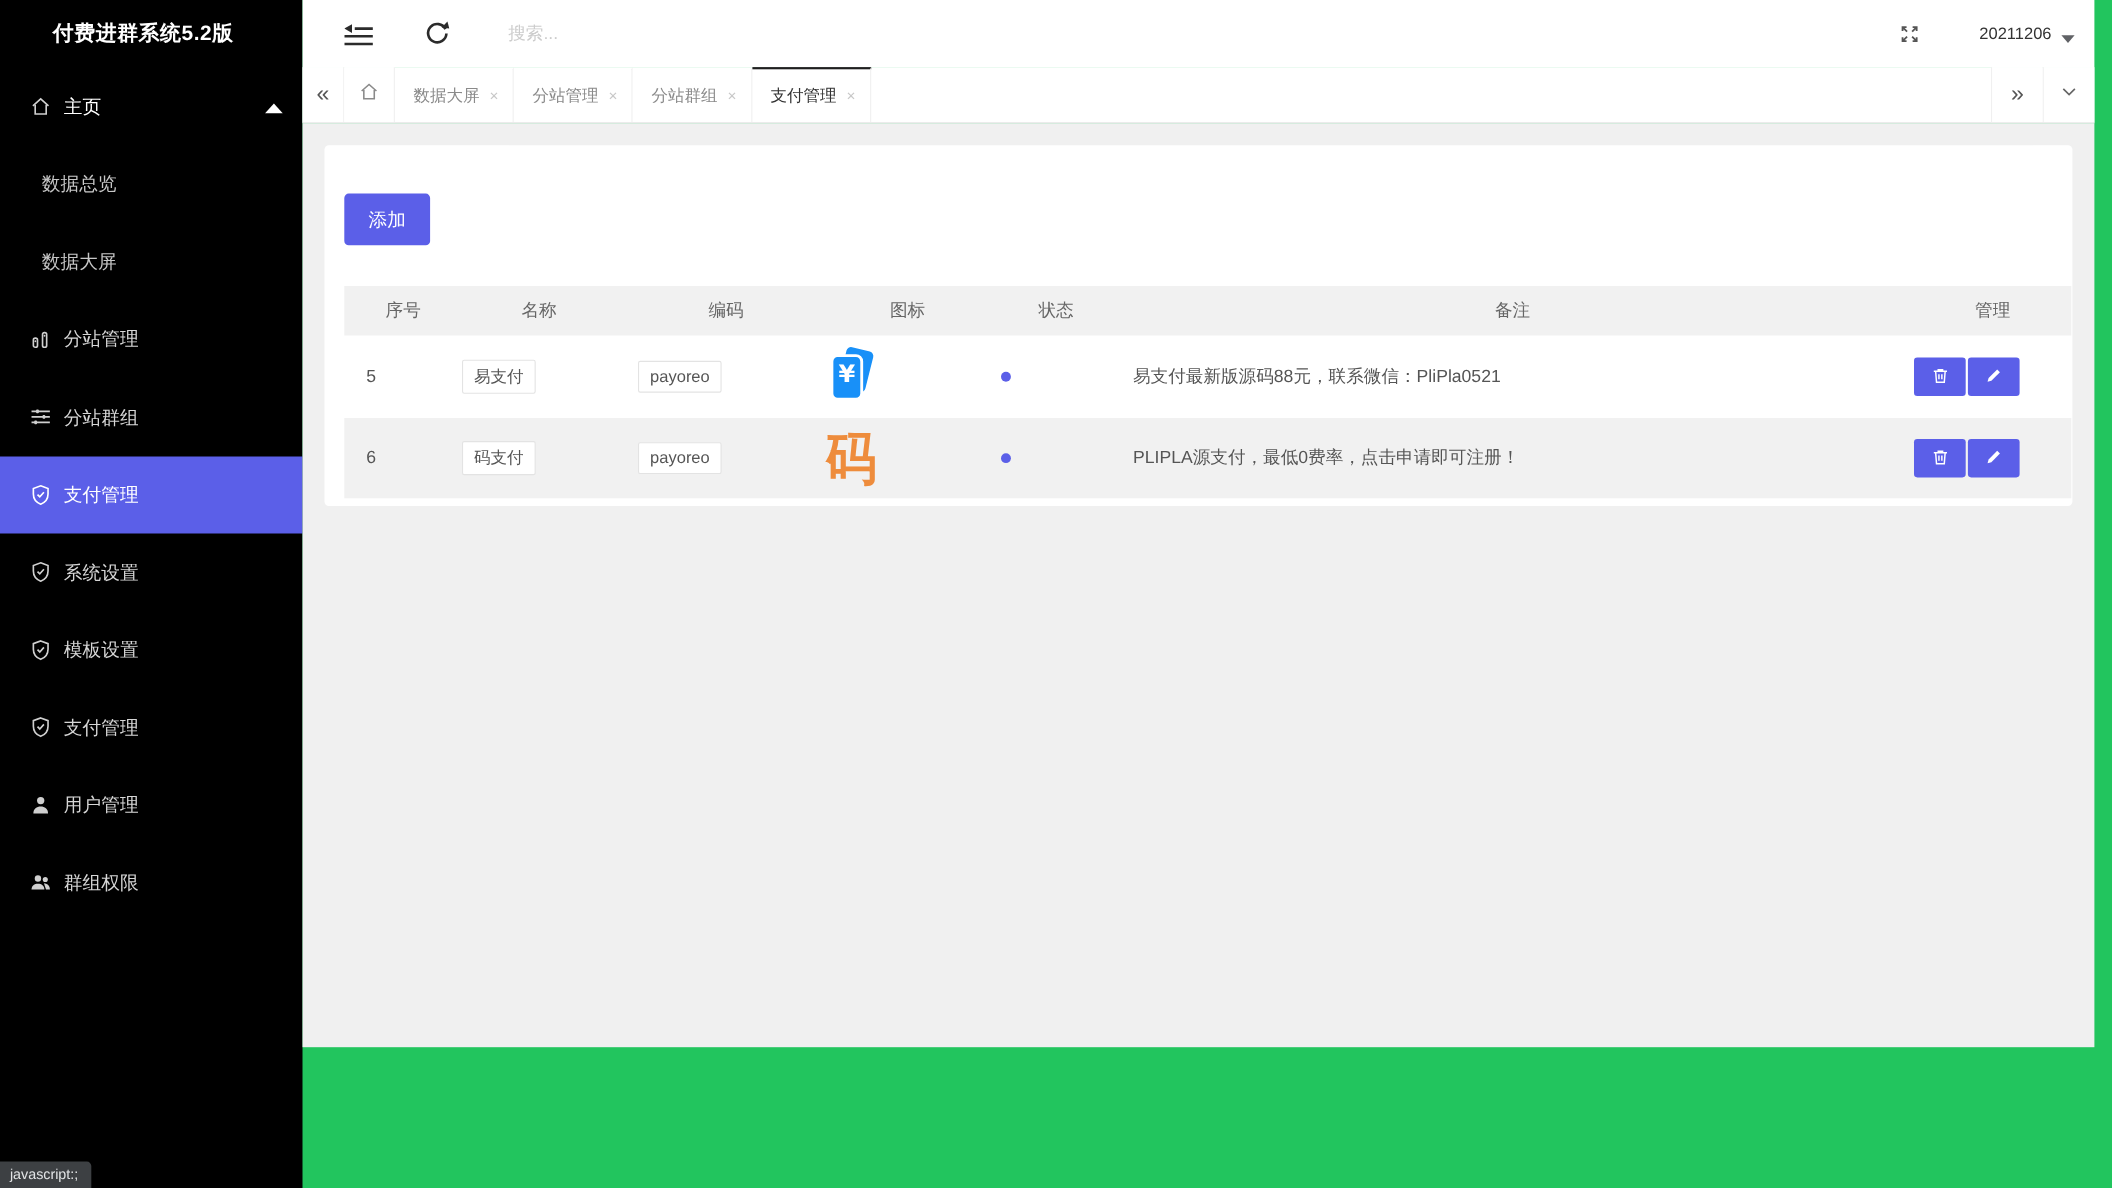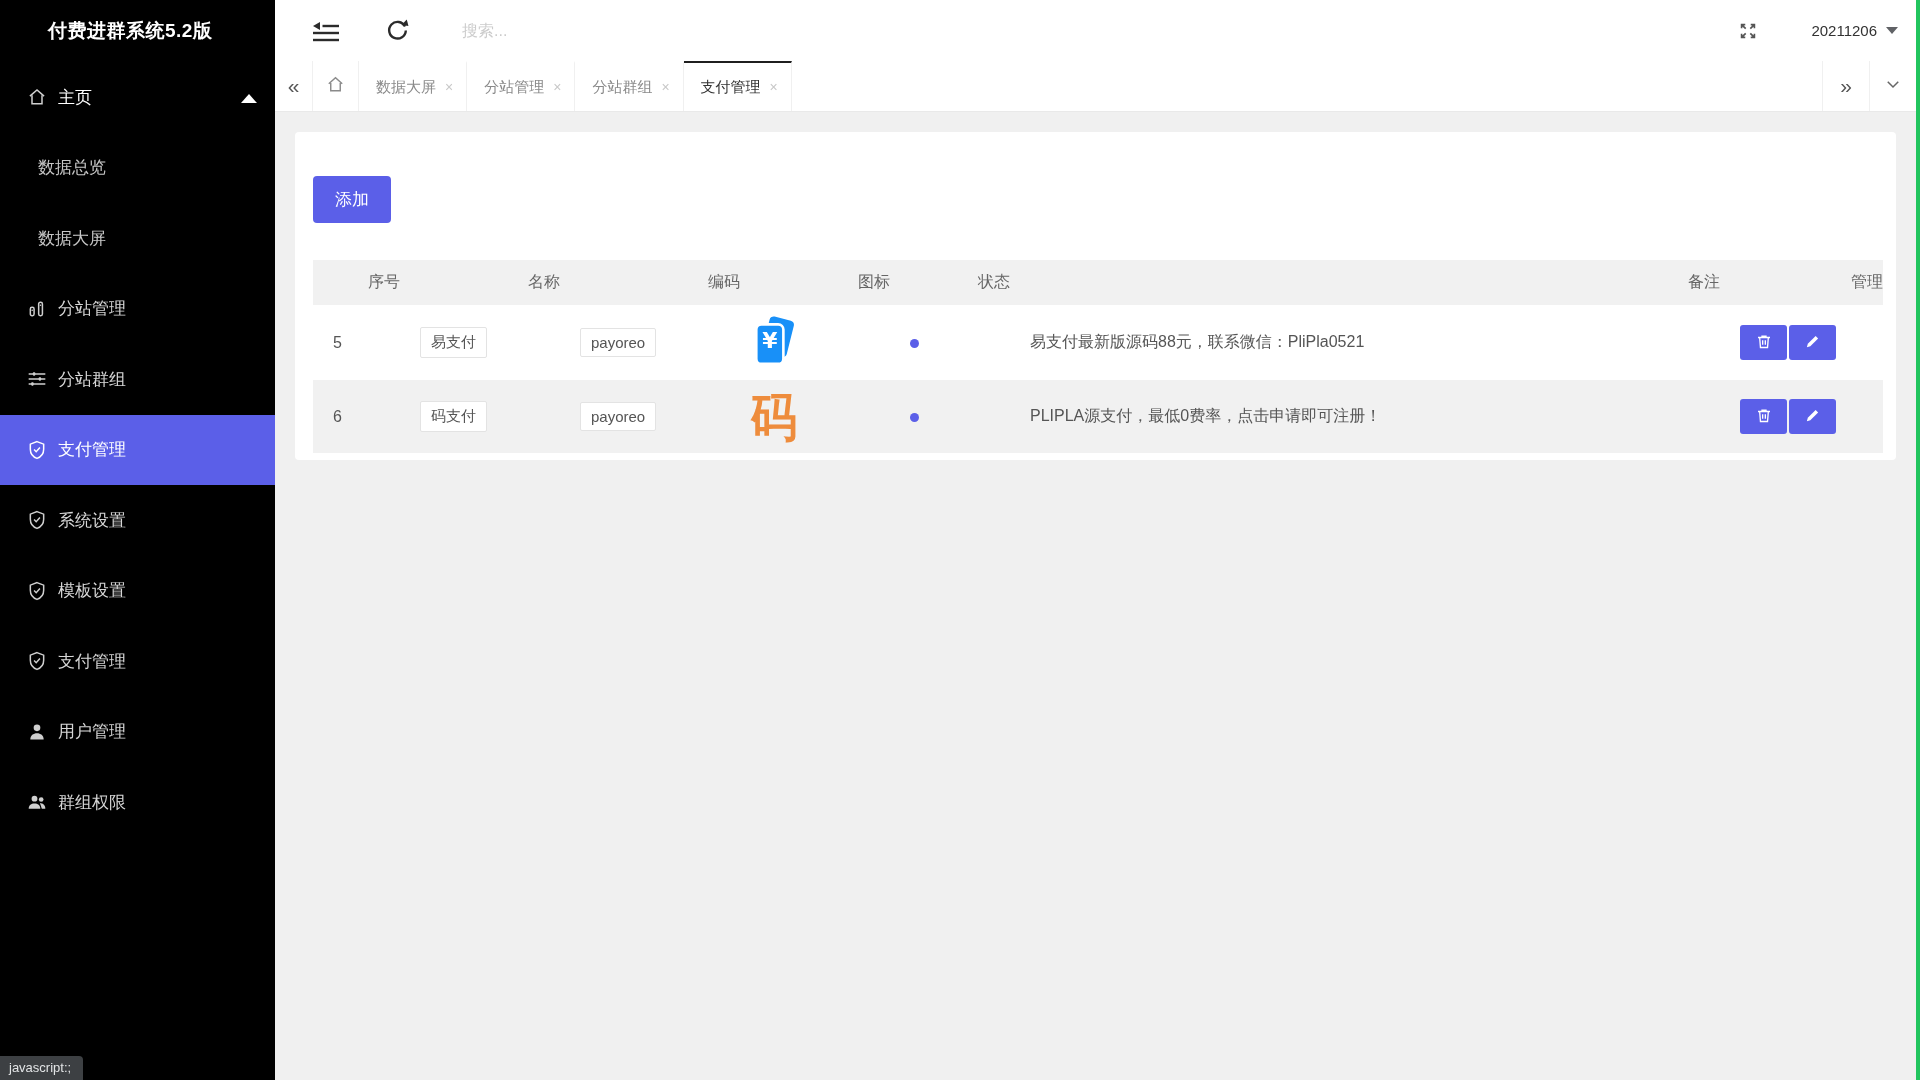--- a/index.html
+++ b/index.html
@@ -16,52 +16,52 @@
   .mi.sub { padding-left:38px; color:#c7c7c7; }
   .mi.top0 { color:#fff; }
   .mi.active { background:#5b5fe8; color:#fff; }
   .caret-up { position:absolute; right:18px; top:50%; margin-top:-3px; width:0; height:0;
               border-left:8px solid transparent; border-right:8px solid transparent; border-bottom:9px solid #fff; }
   .mi svg { stroke:#cfcfcf; }
   .mi.active svg { stroke:#fff; }
   .mi svg .fil { fill:#cfcfcf; stroke:none; }
 
   
-  .main { position:absolute; left:275px; top:0; right:4px; height:1080px; }
+  .main { position:absolute; left:275px; top:0; right:16px; height:952px; }
 
   .topbar { height:61px; background:#fff; display:flex; align-items:center; padding:0 14px 0 38px; }
   .tb-ic { display:inline-flex; align-items:center; justify-content:center; cursor:pointer; }
   .ic-fold { margin-right:46px; }
   .ic-refresh { margin-right:52px; }
   .search { border:none; outline:none; font-size:16px; color:#333; width:420px; background:transparent; }
   .search::placeholder { color:#ccc; }
   .flex1 { flex:1; }
   .ic-full { margin-right:52px; }
-  .user { display:flex; align-items:center; gap:9px; font-size:15px; color:#333; cursor:pointer; padding-right:4px; }
+  .user { display:flex; align-items:flex-end; gap:9px; font-size:15px; color:#333; cursor:pointer; padding-right:4px; }
   .caret-down { width:0; height:0; border-left:6px solid transparent; border-right:6px solid transparent; border-top:7px solid #606266; }
 
   
   .tabbar { height:51px; background:#fff; border-bottom:1px solid #e9e9e9; display:flex; align-items:stretch; }
   .tb-cell { display:flex; align-items:center; justify-content:center; border-right:1px solid #f0f0f0; color:#666; cursor:pointer; background:#fff; }
   .cell-left { width:38px; font-size:21px; color:#555; }
   .cell-home { width:46px; }
   .tab { display:flex; align-items:center; gap:9px; padding:0 13px 0 17px; font-size:15px; color:#8a8a8a;
          border-right:1px solid #f0f0f0; border-top:2px solid transparent; cursor:pointer; white-space:nowrap; }
   .tab .x { font-size:14px; color:#c8c8c8; line-height:1; }
   .tab.active { color:#333; border-top-color:#1f1f1f; }
   .tb-right { margin-left:auto; display:flex; }
   .tb-right .tb-cell { width:47px; border-right:none; border-left:1px solid #f0f0f0; font-size:21px; color:#555; }
 
   
   .content { position:absolute; top:112px; bottom:0; left:0; right:0; background:#f0f0f0; }
   .card { position:absolute; left:20px; right:20px; top:20px; height:328px; background:#fff; border-radius:4px; padding:11px 18px 0 18px; }
   .btn-add { width:78px; height:47px; background:#5b5fe8; color:#fff; font-size:17px; border:none; border-radius:4px; cursor:pointer;
              font-family:"Liberation Sans","DejaVu Sans",sans-serif;margin-top:33px; }
   table { border-collapse:collapse; width:100%; margin-top:37px; table-layout:fixed; }
-  th { height:45px; background:#f1f1f1; font-weight:normal; font-size:16px; color:#666; text-align:right; padding-left:20px; }
+  th { height:45px; background:#f1f1f1; font-weight:normal; font-size:16px; color:#666; text-align:center; padding-left:20px; }
   td { font-size:16px; color:#555; padding-left:20px; }
   tr.r1 td { height:75px; }
   tr.r2 td { height:73px; background:#f1f1f1; }
   .tag { display:inline-block; border:1px solid #e3e3e3; background:#fff; border-radius:2px; padding:5px 10px; font-size:15px; color:#555; }
   .dot { display:inline-block; width:9px; height:9px; border-radius:50%; background:#5b5fe8; }
   .icon-cell { padding-left:8px; }
   .ma-icon { display:inline-block; width:52px; text-align:center; }
   .ma-text { font-size:46px; font-weight:800; color:#ee8c3c; display:inline-block; transform:scaleY(1.12); line-height:1; }
   .acts { display:flex; gap:2px; }
   .act-btn { width:47px; height:35px; background:#5b5fe8; border:none; border-radius:3px; display:flex; align-items:center; justify-content:center; cursor:pointer; }

